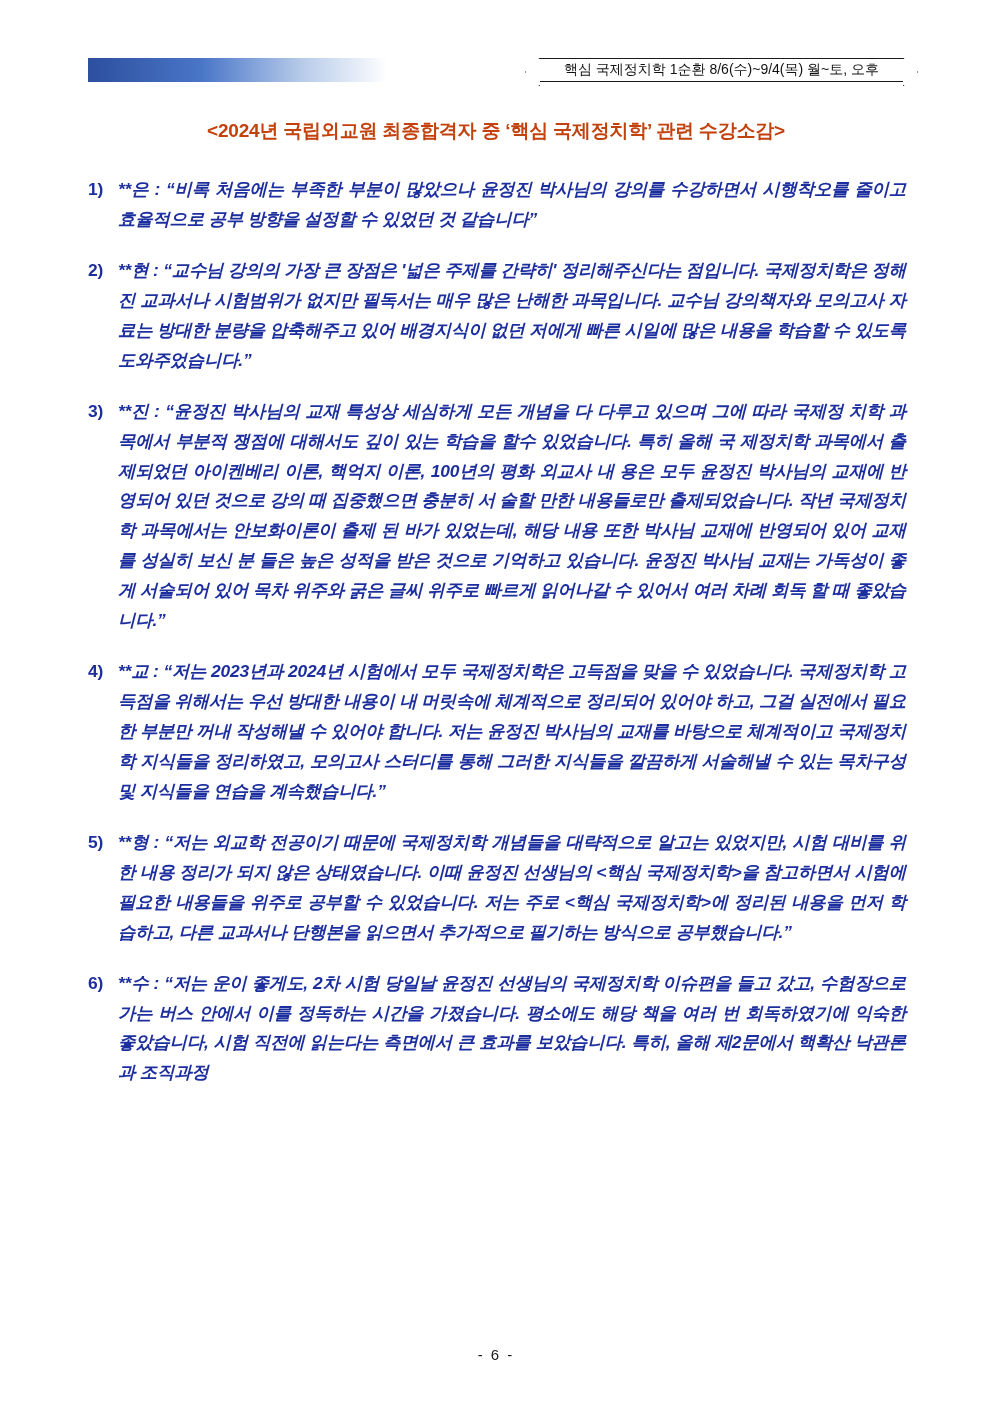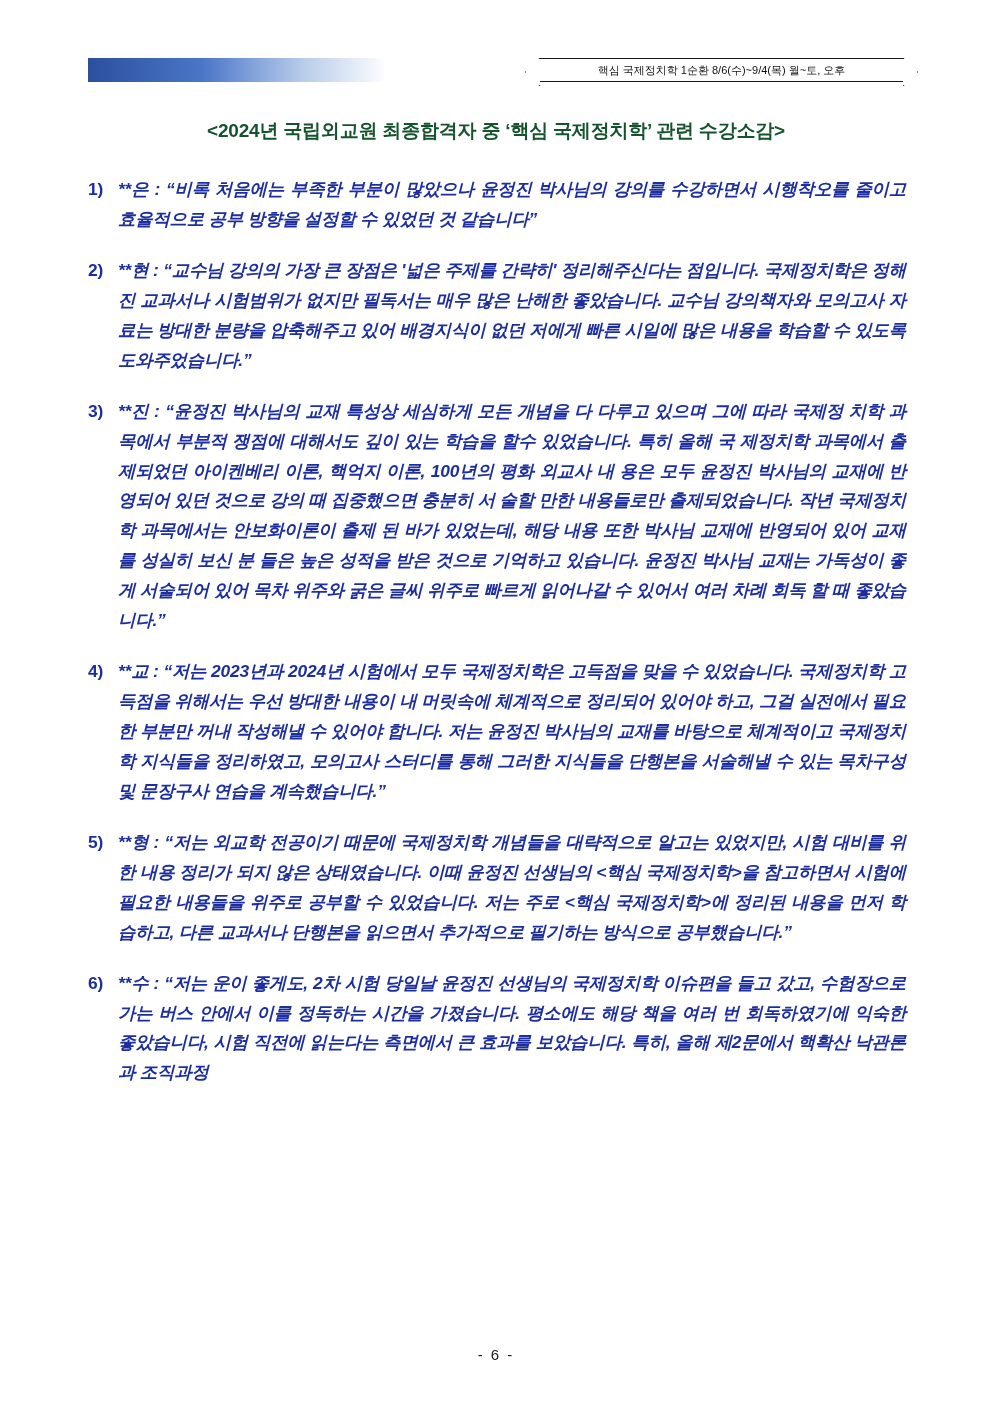--- a/index.html
+++ b/index.html
@@ -79,35 +79,35 @@
     border-top: 1.4px solid #1a1a1a;
     border-bottom: 1.4px solid #1a1a1a;
     clip-path: polygon(0% 0%, 100% 50%, 0% 100%);
   }
   .banner-text {
     position: absolute;
     inset: 0;
     display: flex;
     align-items: center;
     justify-content: center;
-    font-size: 11px;
+    font-size: 14px;
     color: #111111;
     white-space: nowrap;
   }
 
   
   .doc-title {
     position: absolute;
     top: 118px;
     left: 0;
     width: 992px;
     text-align: center;
     font-size: 19px;
     font-weight: bold;
-    color: #14532d;
+    color: #c2410c;
     letter-spacing: -0.2px;
   }
   .content {
     position: absolute;
     top: 175px;
     left: 88px;
     width: 818px;
   }
   .para {
     display: flex;
@@ -161,31 +161,31 @@
 
   <div class="content">
 
     <div class="para">
       <div class="marker">1)</div>
       <div class="ptext">**은 : “비록 처음에는 부족한 부분이 많았으나 윤정진 박사님의 강의를 수강하면서 시행착오를 줄이고 효율적으로 공부 방향을 설정할 수 있었던 것 같습니다”</div>
     </div>
 
     <div class="para">
       <div class="marker">2)</div>
-      <div class="ptext">**현 : “교수님 강의의 가장 큰 장점은 '넓은 주제를 간략히' 정리해주신다는 점입니다. 국제정치학은 정해진 교과서나 시험범위가 없지만 필독서는 매우 많은 난해한 좋았습니다. 교수님 강의책자와 모의고사 자료는 방대한 분량을 압축해주고 있어 배경지식이 없던 저에게 빠른 시일에 많은 내용을 학습할 수 있도록 도와주었습니다.”</div>
+      <div class="ptext">**현 : “교수님 강의의 가장 큰 장점은 '넓은 주제를 간략히' 정리해주신다는 점입니다. 국제정치학은 정해진 교과서나 시험범위가 없지만 필독서는 매우 많은 난해한 과목입니다. 교수님 강의책자와 모의고사 자료는 방대한 분량을 압축해주고 있어 배경지식이 없던 저에게 빠른 시일에 많은 내용을 학습할 수 있도록 도와주었습니다.”</div>
     </div>
 
     <div class="para">
       <div class="marker">3)</div>
       <div class="ptext">**진 : “윤정진 박사님의 교재 특성상 세심하게 모든 개념을 다 다루고 있으며 그에 따라 국제정 치학 과목에서 부분적 쟁점에 대해서도 깊이 있는 학습을 할수 있었습니다. 특히 올해 국 제정치학 과목에서 출제되었던 아이켄베리 이론, 핵억지 이론, 100년의 평화 외교사 내 용은 모두 윤정진 박사님의 교재에 반영되어 있던 것으로 강의 때 집중했으면 충분히 서 술할 만한 내용들로만 출제되었습니다. 작년 국제정치학 과목에서는 안보화이론이 출제 된 바가 있었는데, 해당 내용 또한 박사님 교재에 반영되어 있어 교재를 성실히 보신 분 들은 높은 성적을 받은 것으로 기억하고 있습니다. 윤정진 박사님 교재는 가독성이 좋게 서술되어 있어 목차 위주와 굵은 글씨 위주로 빠르게 읽어나갈 수 있어서 여러 차례 회독 할 때 좋았습니다.”</div>
     </div>
 
     <div class="para">
       <div class="marker">4)</div>
-      <div class="ptext">**교 : “저는 2023년과 2024년 시험에서 모두 국제정치학은 고득점을 맞을 수 있었습니다. 국제정치학 고득점을 위해서는 우선 방대한 내용이 내 머릿속에 체계적으로 정리되어 있어야 하고, 그걸 실전에서 필요한 부분만 꺼내 작성해낼 수 있어야 합니다. 저는 윤정진 박사님의 교재를 바탕으로 체계적이고 국제정치학 지식들을 정리하였고, 모의고사 스터디를 통해 그러한 지식들을 단행본을 서술해낼 수 있는 목차구성 및 문장구사 연습을 계속했습니다.”</div>
+      <div class="ptext">**교 : “저는 2023년과 2024년 시험에서 모두 국제정치학은 고득점을 맞을 수 있었습니다. 국제정치학 고득점을 위해서는 우선 방대한 내용이 내 머릿속에 체계적으로 정리되어 있어야 하고, 그걸 실전에서 필요한 부분만 꺼내 작성해낼 수 있어야 합니다. 저는 윤정진 박사님의 교재를 바탕으로 체계적이고 국제정치학 지식들을 정리하였고, 모의고사 스터디를 통해 그러한 지식들을 깔끔하게 서술해낼 수 있는 목차구성 및 지식들을 연습을 계속했습니다.”</div>
     </div>
 
     <div class="para">
       <div class="marker">5)</div>
       <div class="ptext">**형 : “저는 외교학 전공이기 때문에 국제정치학 개념들을 대략적으로 알고는 있었지만, 시험 대비를 위한 내용 정리가 되지 않은 상태였습니다. 이때 윤정진 선생님의 &lt;핵심 국제정치학&gt;을 참고하면서 시험에 필요한 내용들을 위주로 공부할 수 있었습니다. 저는 주로 &lt;핵심 국제정치학&gt;에 정리된 내용을 먼저 학습하고, 다른 교과서나 단행본을 읽으면서 추가적으로 필기하는 방식으로 공부했습니다.”</div>
     </div>
 
     <div class="para">
       <div class="marker">6)</div>
       <div class="ptext">**수 : “저는 운이 좋게도, 2차 시험 당일날 윤정진 선생님의 국제정치학 이슈편을 들고 갔고, 수험장으로 가는 버스 안에서 이를 정독하는 시간을 가졌습니다. 평소에도 해당 책을 여러 번 회독하였기에 익숙한 좋았습니다, 시험 직전에 읽는다는 측면에서 큰 효과를 보았습니다. 특히, 올해 제2문에서 핵확산 낙관론과 조직과정</div>

